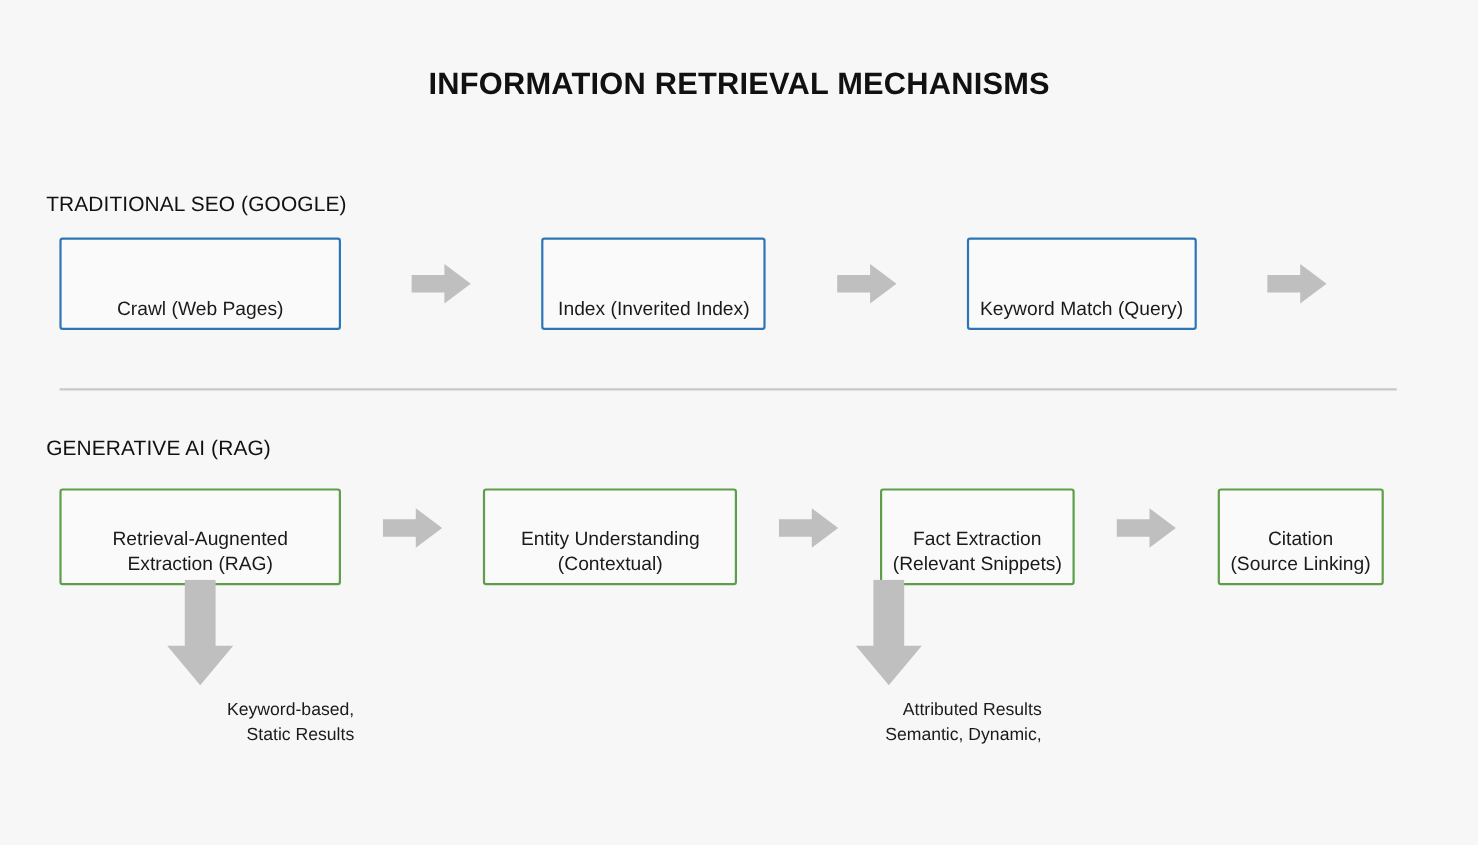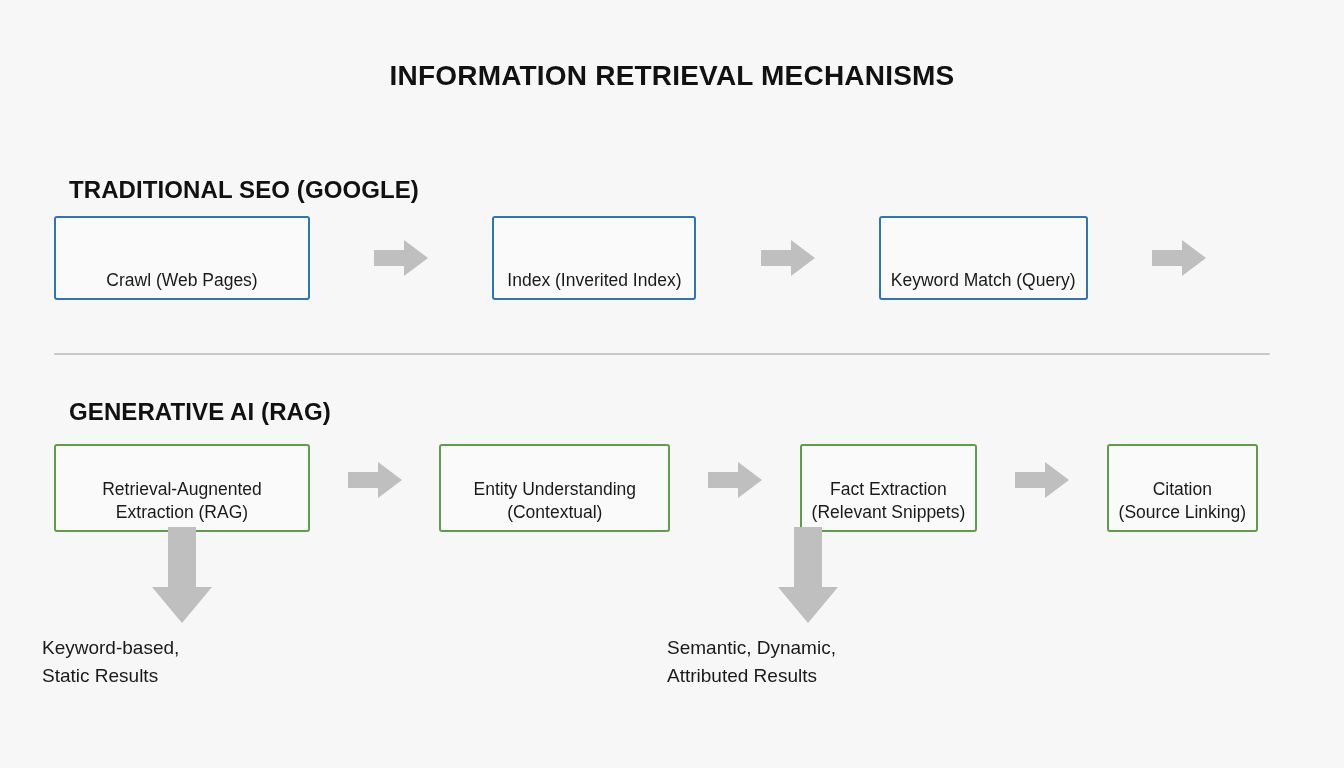--- a/index.html
+++ b/index.html
@@ -31,23 +31,23 @@
     text-align: center;
     font-size: 28px;
     font-weight: bold;
     letter-spacing: 0.2px;
     color: #111111;
   }
 
   
   .section-heading {
     position: absolute;
-    left: 69px;
-    font-size: 24px;
-    font-weight: bold;
+    left: 42px;
+    font-size: 19px;
+    font-weight: normal;
     color: #111111;
     letter-spacing: 0.1px;
   }
   .section-heading.seo { top: 176px; }
   .section-heading.rag { top: 398px; }
 
   
   .divider {
     position: absolute;
     left: 54px;
@@ -144,22 +144,22 @@
     width: 64px;
     height: 96px;
   }
   .arrow-down.a1 { left: 150px; top: 527px; }
   .arrow-down.a2 { left: 776px; top: 527px; }
   .arrow-down svg { display: block; }
 
   
   .outcome {
     position: absolute;
-    text-align: left;
-    font-size: 19px;
+    text-align: right;
+    font-size: 16px;
     line-height: 1.45;
     color: #1a1a1a;
   }
   .outcome.o1 { left: 42px; top: 634px; width: 280px; }
   .outcome.o2 { left: 667px; top: 634px; width: 280px; }
   .outcome span { display: block; white-space: nowrap; }
 </style>
 </head>
 <body>
 
@@ -287,17 +287,17 @@
       <polygon points="18,0 46,0 46,60 62,60 32,96 2,60 18,60" fill="#bfbfbf"></polygon>
     </svg>
   </div>
 
   <div class="outcome o1">
     <span>Keyword-based,</span>
     <span>Static Results</span>
   </div>
 
   <div class="outcome o2">
+    <span>Attributed Results</span>
     <span>Semantic, Dynamic,</span>
-    <span>Attributed Results</span>
   </div>
 
 </div>
 
 </body></html>

